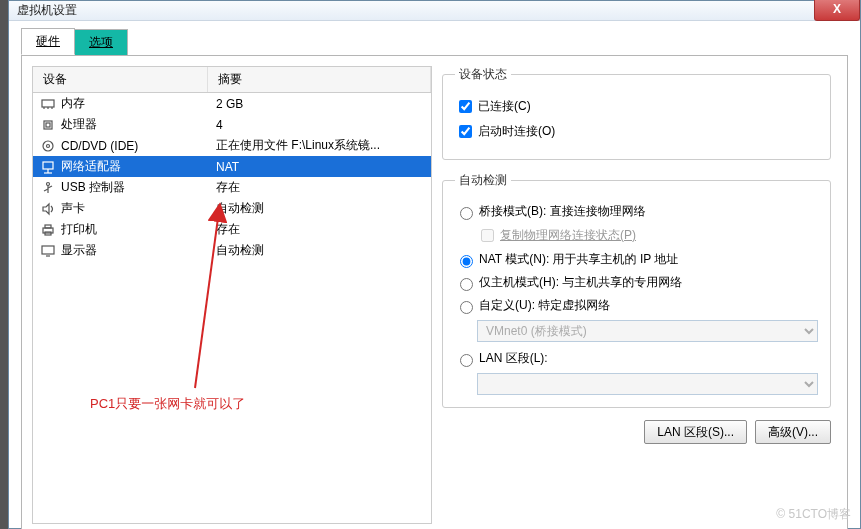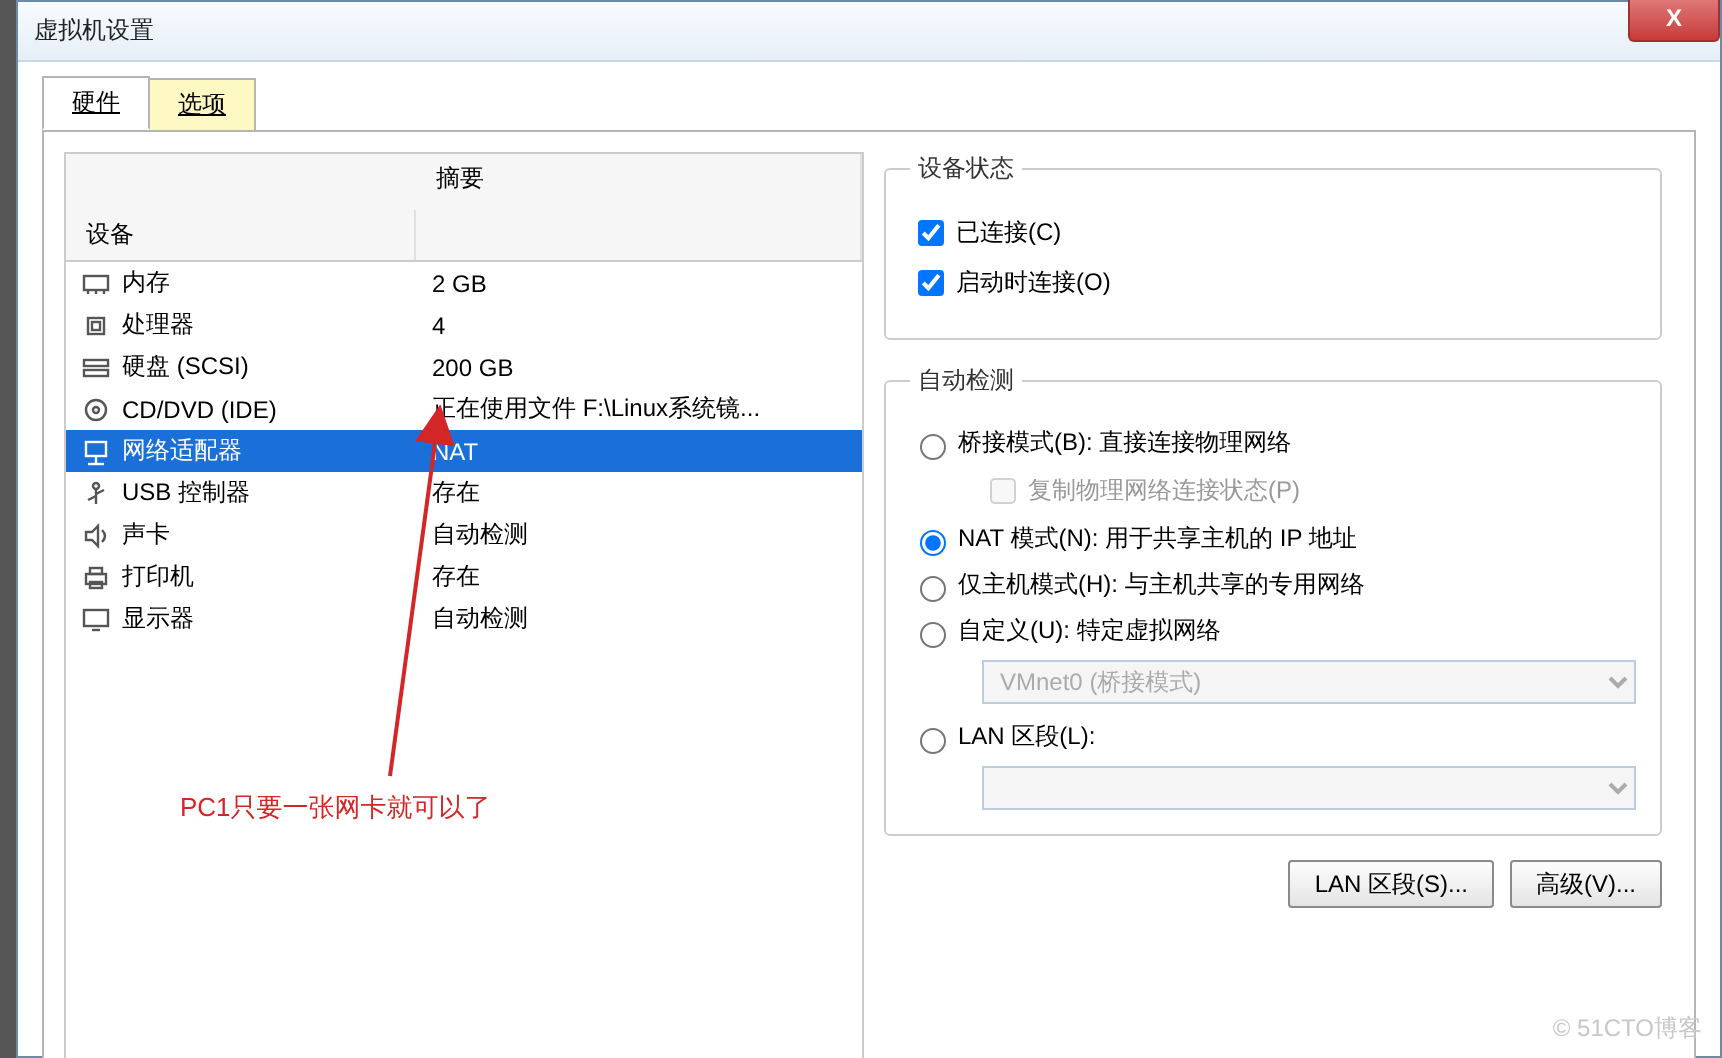--- a/index.html
+++ b/index.html
@@ -1,43 +1,43 @@
 <!DOCTYPE html>
 <html><head>
 <meta charset="utf-8">
 <style>
   * { box-sizing: border-box; font-family: "Microsoft YaHei", "Segoe UI", Tahoma, sans-serif; font-size: 12px; }
   body { margin: 0; background: #555; width: 861px; height: 529px; overflow: hidden; position: relative; }
   .window { position: absolute; left: 8px; top: 0; width: 853px; height: 529px; background: #fff; border: 1px solid #6b8aa3; }
-  .titlebar { height: 30px; background: linear-gradient(#f8fbfe,#e6eef7); display:flex; align-items:center; padding:0 8px; position:relative; color:#222; border-bottom:1px solid #cbd6e2;}
+  .titlebar { height: 20px; background: linear-gradient(#f8fbfe,#e6eef7); display:flex; align-items:center; padding:0 8px; position:relative; color:#222; border-bottom:1px solid #cbd6e2;}
   .titlebar .title { font-size:12px; }
   .close-btn { position:absolute; right:0; top:-2px; width:46px; height:22px; background:linear-gradient(#e07b7b,#c83a3a); border:1px solid #a42f2f; border-top:none; border-radius:0 0 3px 3px; color:#fff; text-align:center; line-height:20px; font-weight:bold; cursor:pointer;}
   .tabs { margin:10px 12px 0 12px; height:24px; display:flex; align-items:flex-end;text-decoration:underline; }
-  .tab { padding:4px 14px; border:1px solid #b5b5b5; border-bottom:none; background:#fef9c3; margin-right:-1px; cursor:pointer; position:relative; }
+  .tab { padding:4px 14px; border:1px solid #b5b5b5; border-bottom:none; background:#14b8a6; margin-right:-1px; cursor:pointer; position:relative; }
   .tab.active { background:#fff; border-bottom:1px solid #fff; z-index:2;}
   .content { border:1px solid #b5b5b5; margin:0 12px 12px 12px; background:#fff; height:480px; display:flex; padding:10px; gap:10px;}
   .left { width:400px; display:flex; flex-direction:column;}
   .right { flex:1; padding-right:6px;}
   .dev-table { border:1px solid #ccc; flex:1; }
   .dev-header { display:flex; background:#f6f6f6; border-bottom:1px solid #ccc; }
   .dev-header .col { padding:4px 10px; border-right:1px solid #e0e0e0;}
-  .col-name { width:175px;margin-top:28px;}
+  .col-name { width:175px;}
   .col-sum  { flex:1;}
   .dev-row { display:flex; align-items:center; padding:2px 6px; cursor:pointer;justify-content:center;}
   .dev-row.selected { background:#1a6fd8; color:#fff;}
   .dev-row .ic { width:18px; height:16px; margin-right:4px; display:inline-flex; align-items:center; justify-content:center;}
   .dev-row .nm { width:155px;}
   .dev-row .sm { flex:1; white-space:nowrap; overflow:hidden; text-overflow:ellipsis; }
   .annotation { position:absolute; color:#d42626; font-size:13px; left:90px; top:395px; }
   .arrow { position:absolute; pointer-events:none;}
   fieldset { border:1px solid #ccc; border-radius:3px; margin:0 0 12px 0; padding:8px 12px 12px 12px; }
   legend { color:#333; padding:0 4px; font-size:12px;}
   .chk, .rad { display:flex; align-items:center; margin:6px 0; }
   .chk input, .rad input { margin-right:6px; }
-  .indent { margin-left:36px;}
+  .indent { margin-left:22px;text-decoration:underline;}
   select, input[type=text] { width:100%; height:22px; border:1px solid #9fb9d1; background:#fff; padding:0 4px;}
   select:disabled, input:disabled { background:#f2f2f2; color:#888;}
   .btn-row { display:flex; justify-content:flex-end; gap:8px; margin-top:4px;}
   .btn { height:24px; padding:0 12px; border:1px solid #8a8a8a; background:linear-gradient(#fdfdfd,#e4e4e4); cursor:pointer; border-radius:2px;}
   .disabled-text { color:#999; }
   .watermark { position:absolute; right:10px; bottom:6px; color:#c7c7c7; font-size:12px;}
   svg { display:block;}
 </style>
 </head>
 <body>
@@ -81,30 +81,20 @@
                   <rect x="4" y="4" width="8" height="8" stroke="#555" fill="none" stroke-width="1.2"></rect>
                   <rect x="6" y="6" width="4" height="4" stroke="#555" fill="none" stroke-width="1.2"></rect>
                 </svg>
               </span>
               <span class="nm">处理器</span>
               <span class="sm">4</span>
             </div>
             <div class="dev-row">
               <span class="ic">
                 <svg width="16" height="16">
-                  <rect x="2" y="4" width="12" height="3" stroke="#555" fill="none" stroke-width="1.2"></rect>
-                  <rect x="2" y="9" width="12" height="3" stroke="#555" fill="none" stroke-width="1.2"></rect>
-                </svg>
-              </span>
-              <span class="nm">硬盘 (SCSI)</span>
-              <span class="sm">200 GB</span>
-            </div>
-            <div class="dev-row">
-              <span class="ic">
-                <svg width="16" height="16">
                   <circle cx="8" cy="8" r="5" stroke="#555" fill="none" stroke-width="1.2"></circle>
                   <circle cx="8" cy="8" r="1.5" stroke="#555" fill="none" stroke-width="1.2"></circle>
                 </svg>
               </span>
               <span class="nm">CD/DVD (IDE)</span>
               <span class="sm">正在使用文件 F:\Linux系统镜...</span>
             </div>
             <div class="dev-row selected">
               <span class="ic">
                 <svg width="16" height="16">

